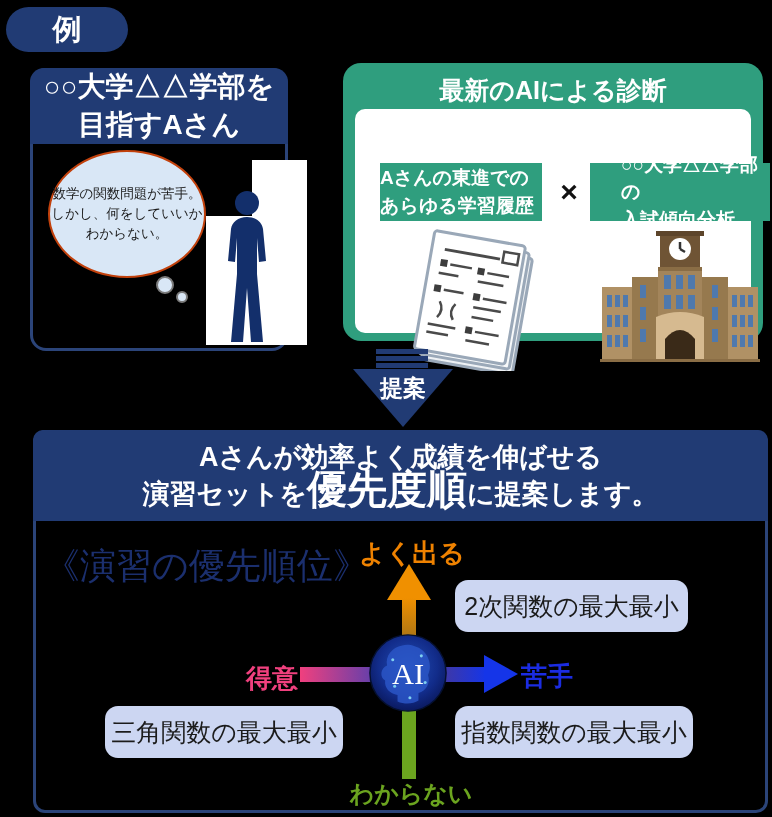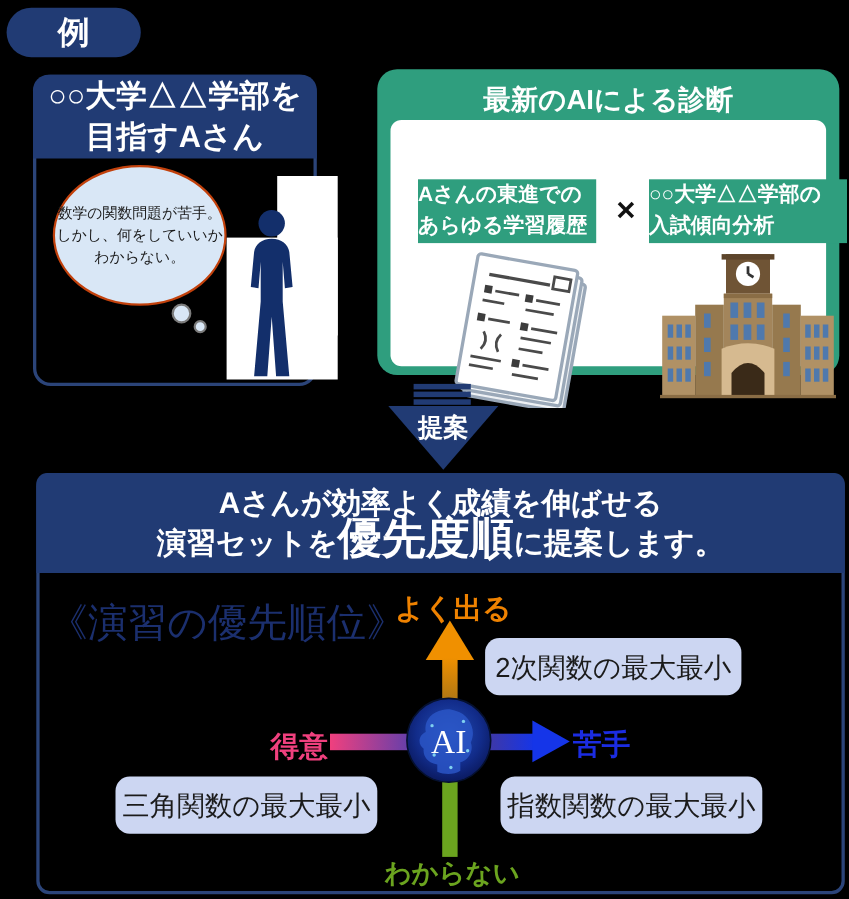--- a/index.html
+++ b/index.html
@@ -30,21 +30,21 @@
 
   
   .ai-box{left:343px;top:63px;width:420px;height:278px;background:#2f9e7e;border-radius:18px;}
   .ai-box-title{position:absolute;left:0;top:11px;width:100%;text-align:center;color:#fff;
                 font-size:25px;font-weight:bold;}
   .ai-box-inner{position:absolute;left:12px;top:46px;width:396px;height:224px;background:#fff;border-radius:10px;}
   .ai-input{position:absolute;background:#2f9e7e;color:#fff;display:flex;flex-direction:column;
             align-items:flex-start;justify-content:center;}
   .ai-input div{font-size:19px;font-weight:bold;line-height:1.45;}
   .ai-input-left{left:25px;top:54px;width:162px;height:58px;}
-  .ai-input-right{left:235px;top:54px;width:180px;height:58px;}
+  .ai-input-right{left:235px;top:54px;width:180px;height:58px;padding-left:31px;}
   .ai-times{position:absolute;left:196px;top:66px;width:36px;text-align:center;
             color:#111;font-size:30px;font-weight:bold;}
 
   
   .prop-bar{background:#213b74;width:52px;height:5px;left:376px;}
   .prop-tri{left:353px;top:369px;width:0;height:0;border-left:50px solid transparent;
             border-right:50px solid transparent;border-top:58px solid #213b74;}
   .prop-label{left:353px;top:373px;width:100px;text-align:center;color:#fff;
               font-size:23px;font-weight:bold;}
 
@@ -72,21 +72,21 @@
               background:linear-gradient(to right,#f0407e,#5a3fae);}
   .shaft-right{left:440px;top:667px;width:46px;height:15px;
                background:linear-gradient(to right,#43389f,#1535e8);}
   .head-right{left:484px;top:655px;width:0;height:0;border-top:19px solid transparent;
               border-bottom:19px solid transparent;border-left:34px solid #1535e8;}
   .ai-circle{left:368px;top:633px;}
 
   
   .item-box{background:#ccd6f2;border-radius:13px;display:flex;align-items:center;
             justify-content:center;color:#1b1b1b;font-size:25px;font-weight:500;}
-  .item-top-right{left:441px;top:580px;width:233px;height:52px;}
+  .item-top-right{left:455px;top:580px;width:233px;height:52px;}
   .item-bottom-left{left:105px;top:706px;width:238px;height:52px;}
   .item-bottom-right{left:455px;top:706px;width:238px;height:52px;}
 </style>
 </head>
 <body>
 
 <div id="canvas">
 
   <div class="abs badge">
     <span>例</span>

